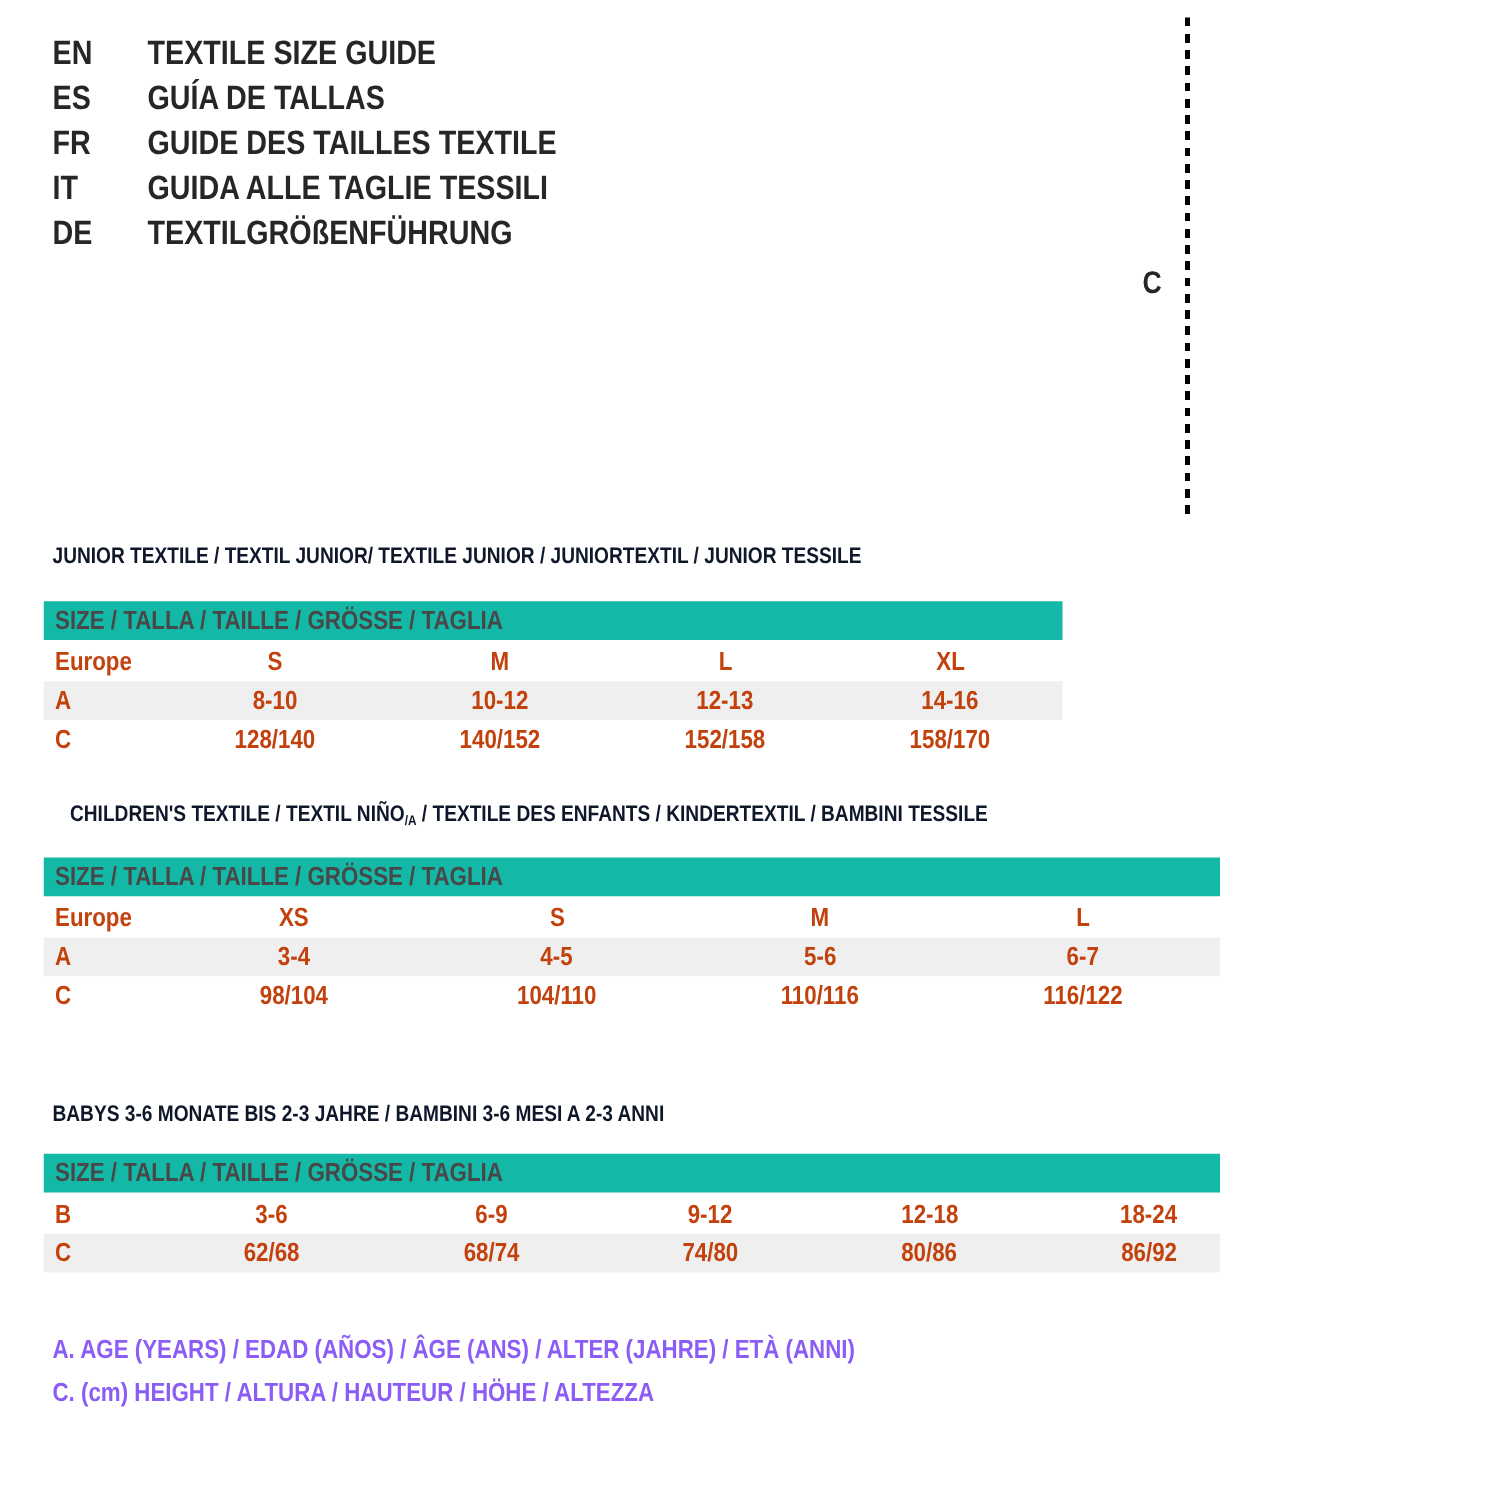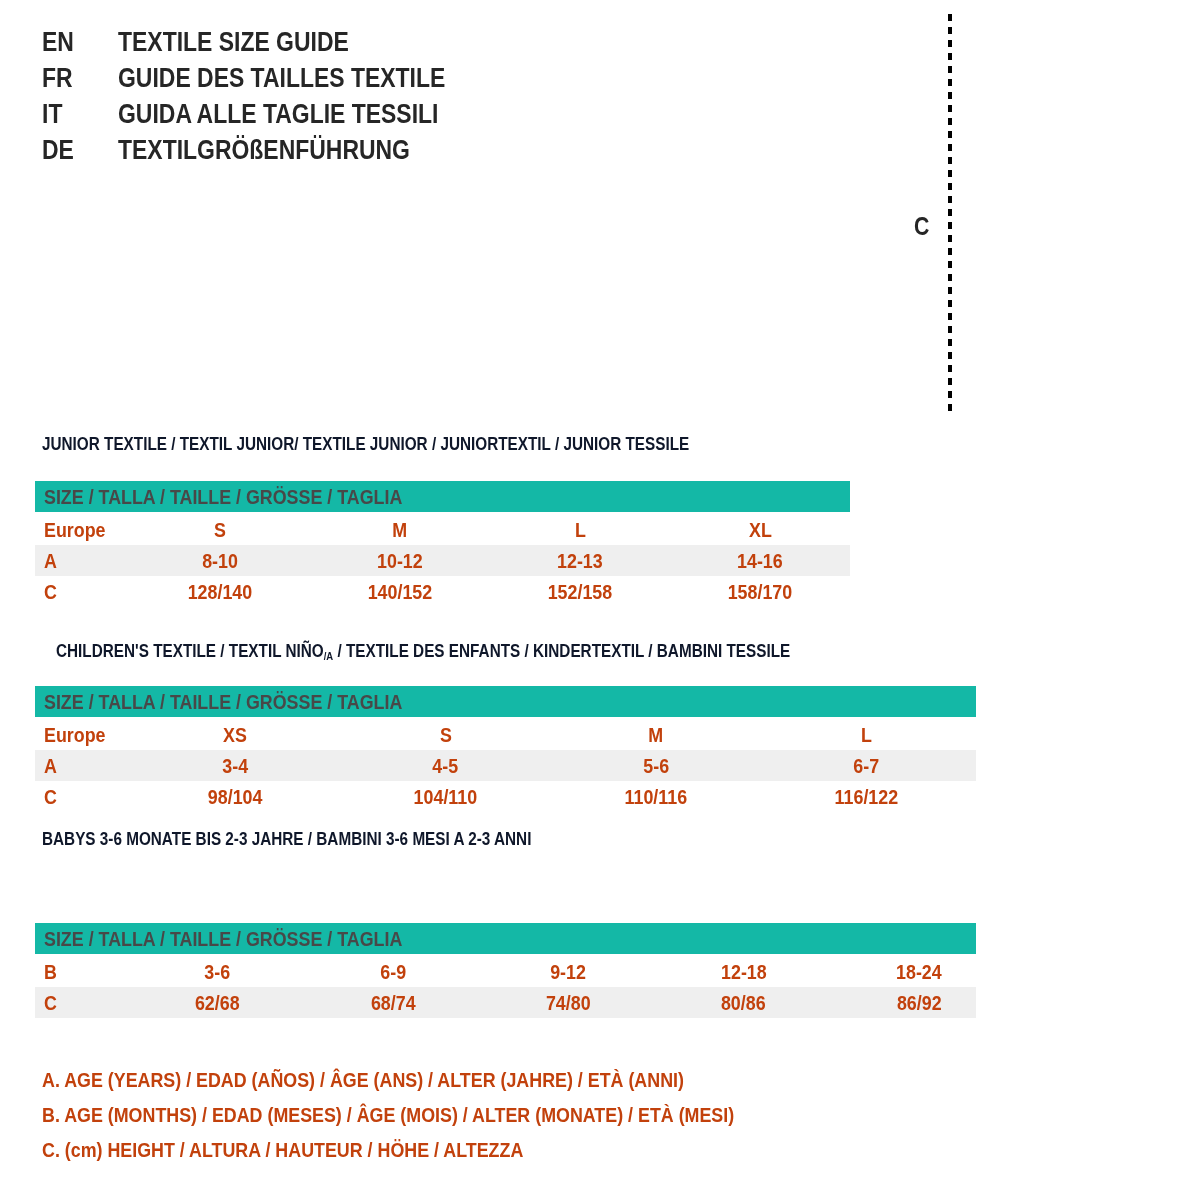--- a/index.html
+++ b/index.html
@@ -43,31 +43,35 @@
     display: flex; align-items: center; padding-left: 9px;
     font-size: 21px; margin-bottom: 2px;
   }
   .trow { height: 31px; display: flex; align-items: center; font-size: 21px; color: #c2410c; }
   .trow.shaded { background: #efefef; }
   .cell-label { flex: 0 0 95px; padding-left: 9px; }
   .cell { flex: 1; text-align: center; }
 
   
   .legend { position: absolute; left: 42px; top: 1062px; }
-  .legend-line { height: 35px; display: flex; align-items: center; font-size: 21px; color: #c2410c; }
+  .legend-line { height: 35px; display: flex; align-items: center; font-size: 21px; color: #8b5cf6; }
 </style>
 </head>
 <body>
 
 <div class="canvas">
 
   <div class="langs">
     <div class="lang-row">
       <span class="lang-code"><span class="cx">EN</span></span>
       <span class="cx">TEXTILE SIZE GUIDE</span>
+    </div>
+    <div class="lang-row">
+      <span class="lang-code"><span class="cx">ES</span></span>
+      <span class="cx">GUÍA DE TALLAS</span>
     </div>
     <div class="lang-row">
       <span class="lang-code"><span class="cx">FR</span></span>
       <span class="cx">GUIDE DES TAILLES TEXTILE</span>
     </div>
     <div class="lang-row">
       <span class="lang-code"><span class="cx">IT</span></span>
       <span class="cx">GUIDA ALLE TAGLIE TESSILI</span>
     </div>
     <div class="lang-row">
@@ -153,21 +157,21 @@
     <div class="trow">
       <div class="cell-label"><span class="cx">C</span></div>
       <div class="cell"><span class="cxc">98/104</span></div>
       <div class="cell"><span class="cxc">104/110</span></div>
       <div class="cell"><span class="cxc">110/116</span></div>
       <div class="cell"><span class="cxc">116/122</span></div>
       <div class="cell"><span class="cxc">122/128</span></div>
     </div>
   </div>
 
-  <div class="section-title" style="left:42px; top:829px;">
+  <div class="section-title" style="left:42px; top:881px;">
     <span class="cx">BABYS 3-6 MONATE BIS 2-3 JAHRE / BAMBINI 3-6 MESI A 2-3 ANNI</span>
   </div>
   <div class="size-table" style="left:35px; top:923px; width:1147px;">
     <div class="thead">
       <span class="cx">SIZE / TALLA / TAILLE / GRÖSSE / TAGLIA</span>
     </div>
     <div class="trow">
       <div class="cell-label"><span class="cx">B</span></div>
       <div class="cell"><span class="cxc">3-6</span></div>
       <div class="cell"><span class="cxc">6-9</span></div>
@@ -185,20 +189,17 @@
       <div class="cell"><span class="cxc">86/92</span></div>
       <div class="cell"><span class="cxc">92/98</span></div>
     </div>
   </div>
 
   <div class="legend">
     <div class="legend-line">
         <span class="cx">A. AGE (YEARS) / EDAD (AÑOS) / ÂGE (ANS) / ALTER (JAHRE) / ETÀ (ANNI)</span>
       </div>
     <div class="legend-line">
-        <span class="cx">B. AGE (MONTHS) / EDAD (MESES) / ÂGE (MOIS) / ALTER (MONATE) / ETÀ (MESI)</span>
-      </div>
-    <div class="legend-line">
         <span class="cx">C. (cm) HEIGHT / ALTURA / HAUTEUR / HÖHE / ALTEZZA</span>
       </div>
   </div>
 
 </div>
 
 </body></html>

